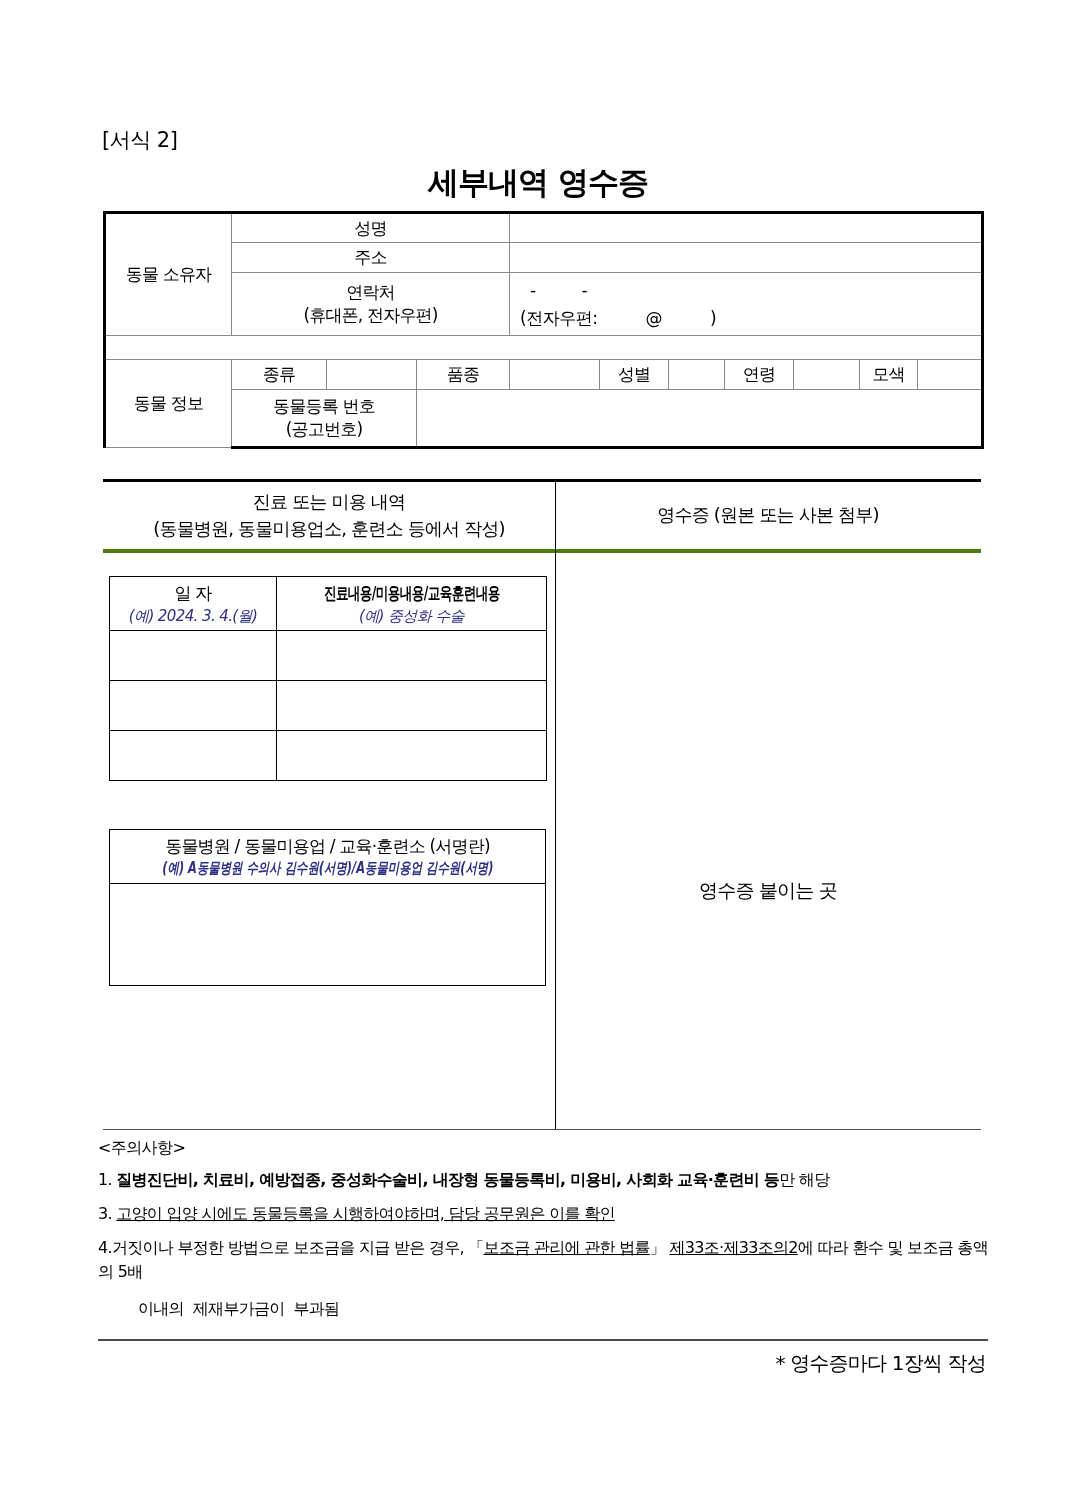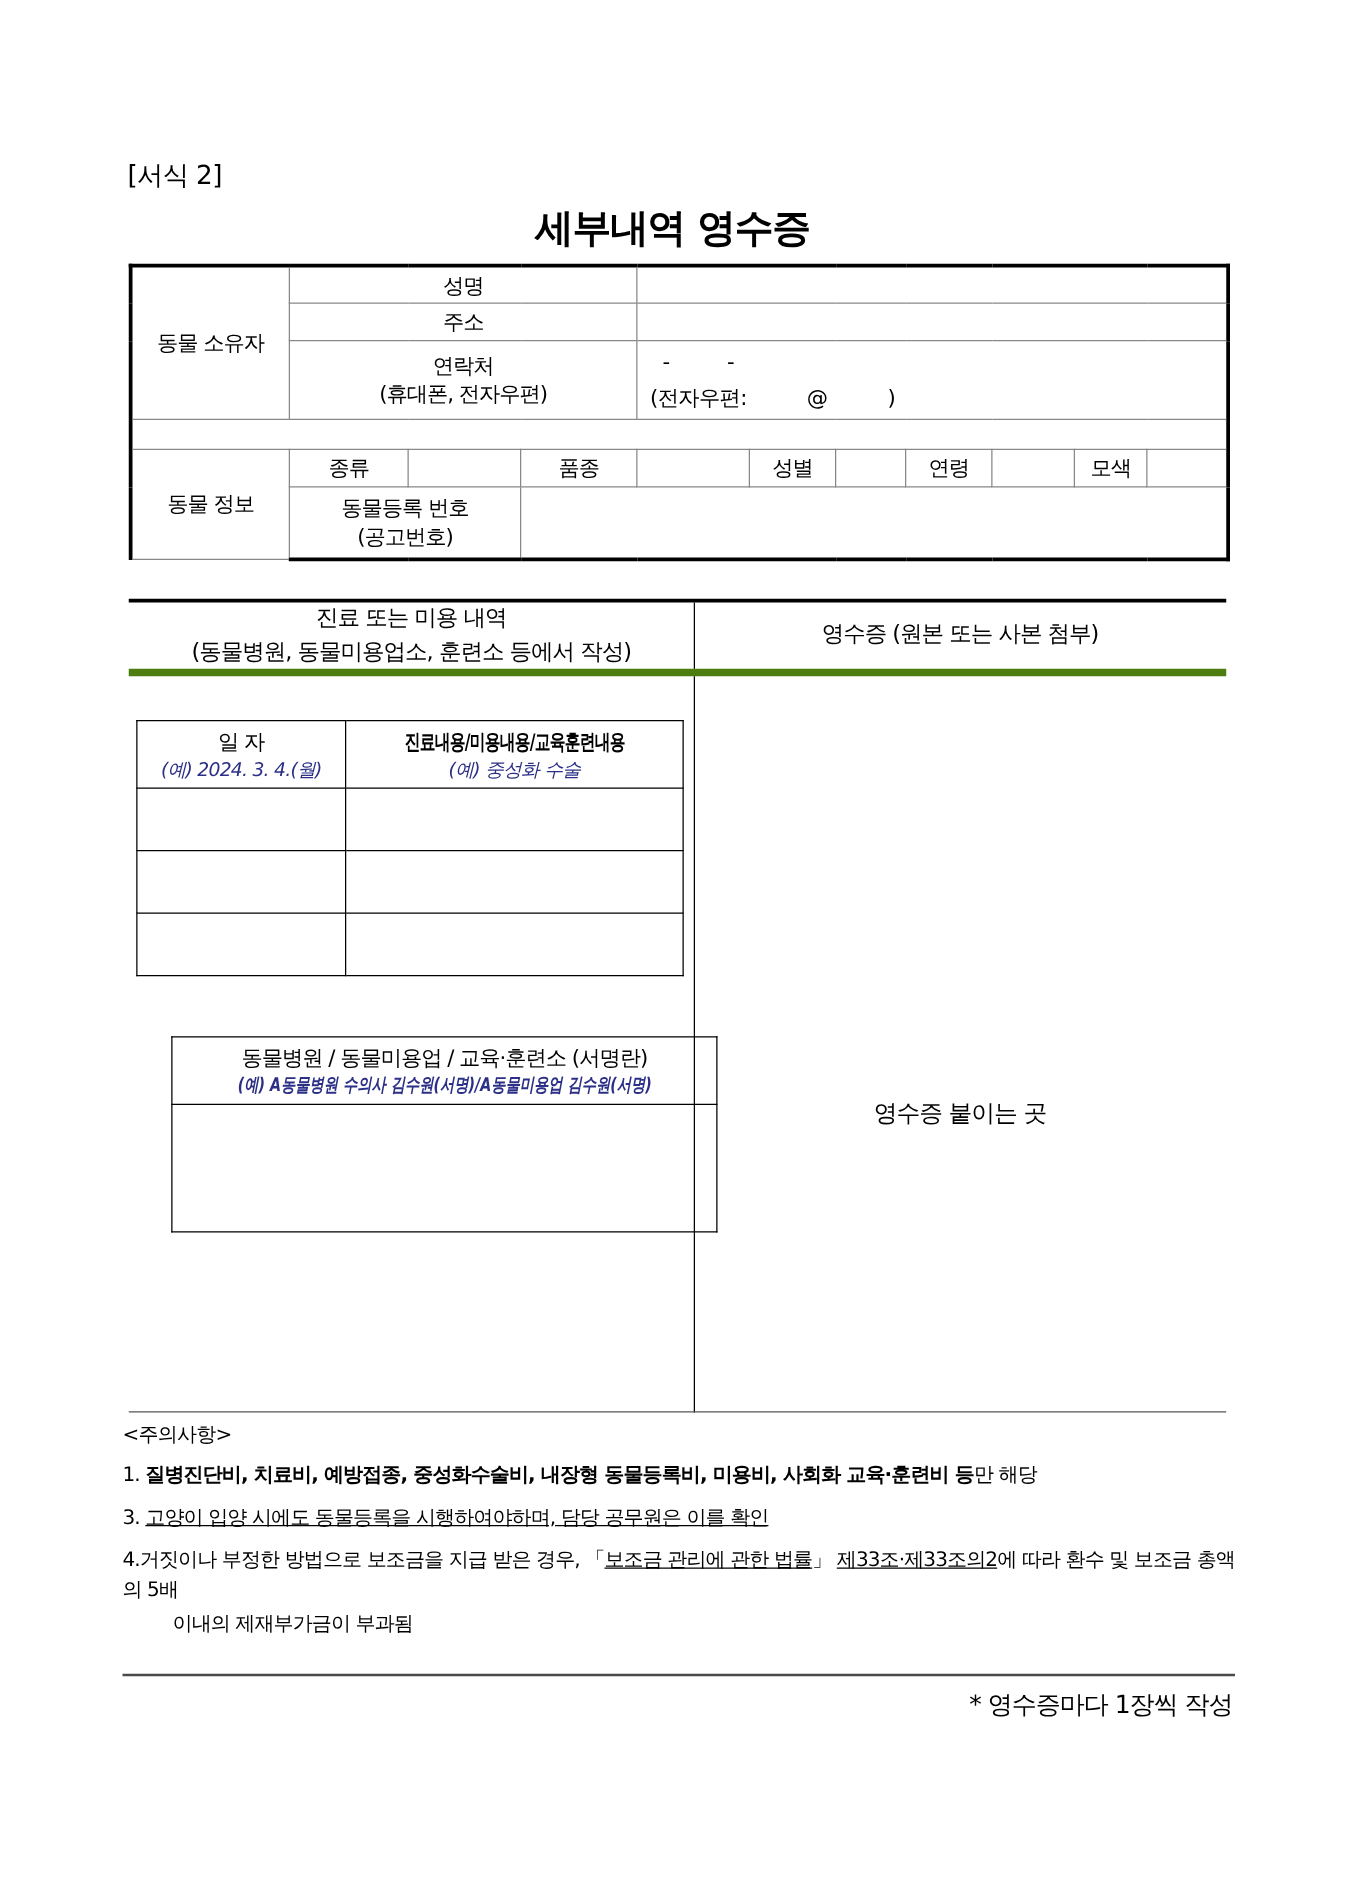--- a/index.html
+++ b/index.html
@@ -85,23 +85,23 @@
     letter-spacing: -0.5px;
     white-space: nowrap;
   }
   .contact-email .at { padding: 0 48px; }
 
   
   .det-head {
     position: absolute;
     left: 103px; top: 479px;
     width: 878px;
-    height: 62px;
+    height: 74px;
     border-top: 3px solid #000;
-    border-bottom: 6px solid #4d7c0f;
+    border-bottom: 4px solid #4d7c0f;
   }
   .det-head .col-a, .det-head .col-b {
     position: absolute; top: 0; height: 100%;
     display: flex; flex-direction: column;
     align-items: center; justify-content: center;
     font-size: 18px;
     letter-spacing: -0.8px;
     line-height: 1.45;
   }
   .det-head .col-a { left: 0; width: 452px; }
@@ -167,21 +167,20 @@
     white-space: nowrap;
   }
 
   
   .sig-table {
     position: absolute;
     left: 6px; top: 288px;
     width: 437px;
     border-collapse: collapse;
     table-layout: fixed;
-    margin-left: 28px;
   }
   .sig-table td {
     border: 1.5px solid #000;
     padding: 0;
     text-align: center;
     vertical-align: middle;
   }
   .sig-head { height: 54px; padding: 3px 0 !important; }
   .sig-head .line1 {
     display: block;
@@ -239,21 +238,21 @@
   }
   .cautions .c-item {
     margin-bottom: 11px;
     line-height: 1.45;
     letter-spacing: -0.7px;
   }
   .cautions .c-item.sub { padding-left: 12px; }
   .cautions b { font-weight: bold; }
   .cautions .sm { font-size: 13.5px; font-weight: normal; }
   .cautions .u { text-decoration: underline; }
-  .cautions .cont { padding-left: 40px; display: block; margin-top: 4px; }
+  .cautions .cont { padding-left: 40px; display: block; margin-top: 16px; font-family: Liberation Mono, monospace; }
 
   
   .foot-rule {
     position: absolute;
     left: 98px; top: 1339px;
     width: 890px; height: 2px;
     background: #4a4a4a;
   }
   .foot-note {
     position: absolute;

